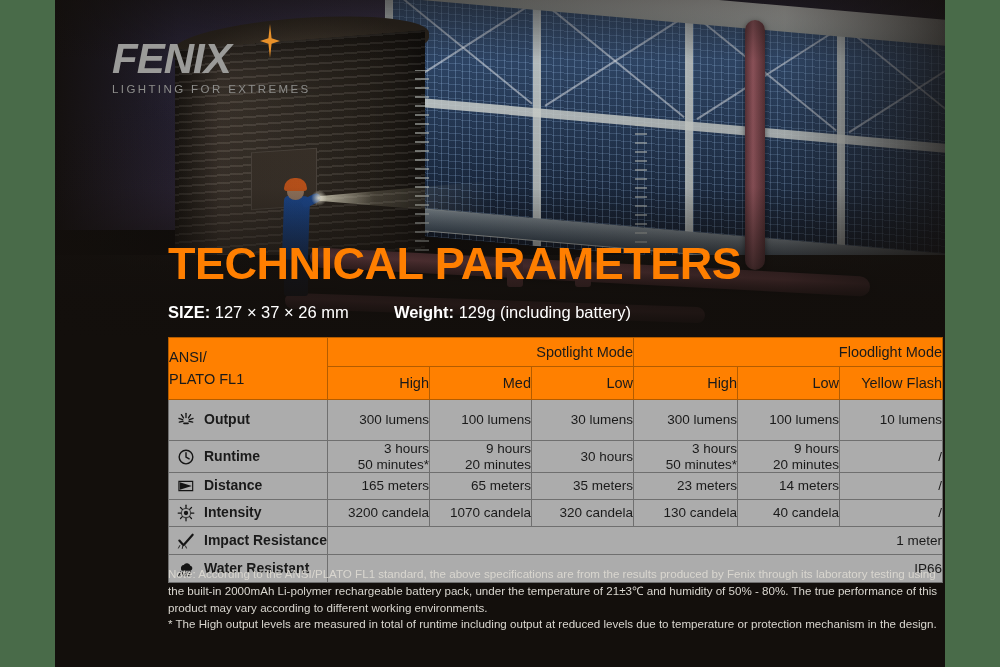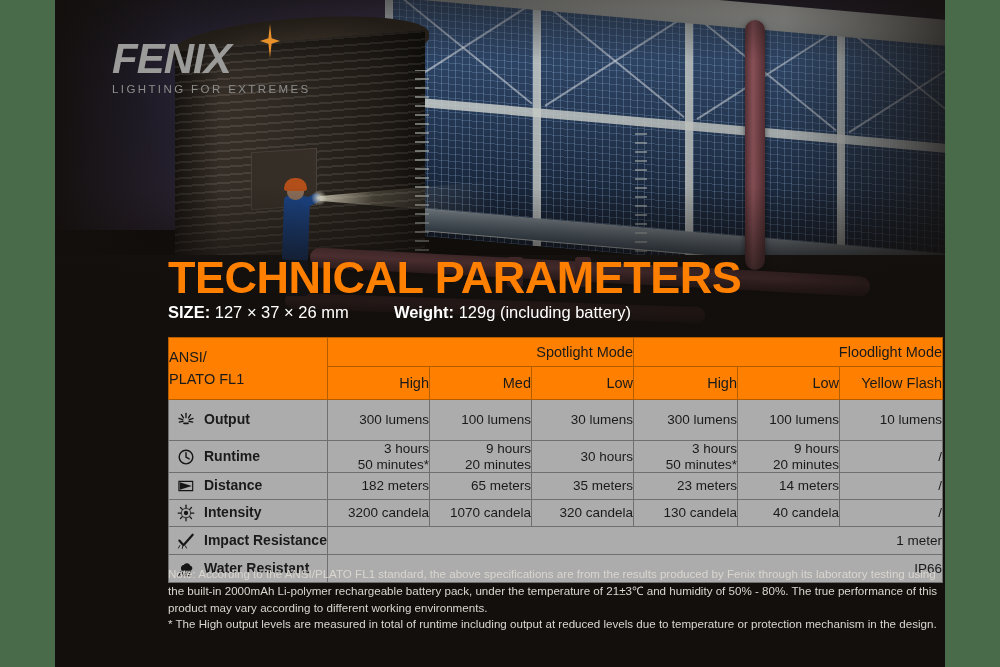--- a/index.html
+++ b/index.html
@@ -131,21 +131,21 @@
     font-family:"Liberation Sans",sans-serif;
   }
   .logo-star{
     position:absolute;left:148px;top:-14px;width:20px;height:34px;
     background:#e8912a;
     clip-path:polygon(50% 0%,58% 42%,100% 50%,58% 58%,50% 100%,42% 58%,0% 50%,42% 42%);
   }
 
   
   .title{
-    position:absolute;left:113px;top:255px;
+    position:absolute;left:113px;top:241px;
     font-size:45px;font-weight:bold;color:#ff7f00;letter-spacing:-.5px;
     line-height:1;white-space:nowrap;
   }
   .subline{
     position:absolute;left:113px;top:303px;white-space:nowrap;color:#ffffff;font-size:16.5px;
   }
   .subline b{font-weight:bold;}
   .subline .gap{display:inline-block;width:36px;}
 
   
@@ -347,21 +347,21 @@
         <tr class="r-dis">
           <td class="rowlabel">
             <span class="rl">
               <svg class="ic" viewBox="0 0 24 24">
                 <path d="M3.5 6.5 L20 6.5 L20 17.5 L3.5 17.5 Z" fill="none" stroke="#151515" stroke-width="1.4"></path>
                 <path d="M4.5 7.6 L19 12 L4.5 16.4 Z" fill="#151515"></path>
               </svg>
               <span>Distance</span>
             </span>
           </td>
-          <td>182 meters</td>
+          <td>165 meters</td>
           <td>65 meters</td>
           <td>35 meters</td>
           <td>23 meters</td>
           <td>14 meters</td>
           <td>/</td>
         </tr>
 
         <tr class="r-int">
           <td class="rowlabel">
             <span class="rl">

